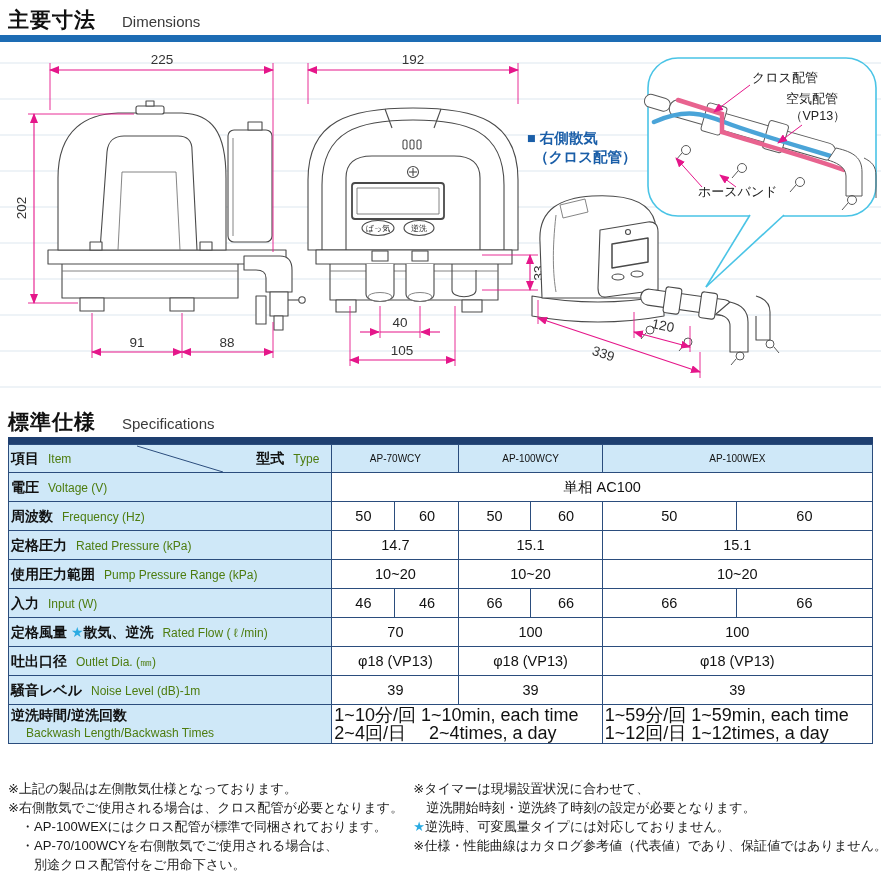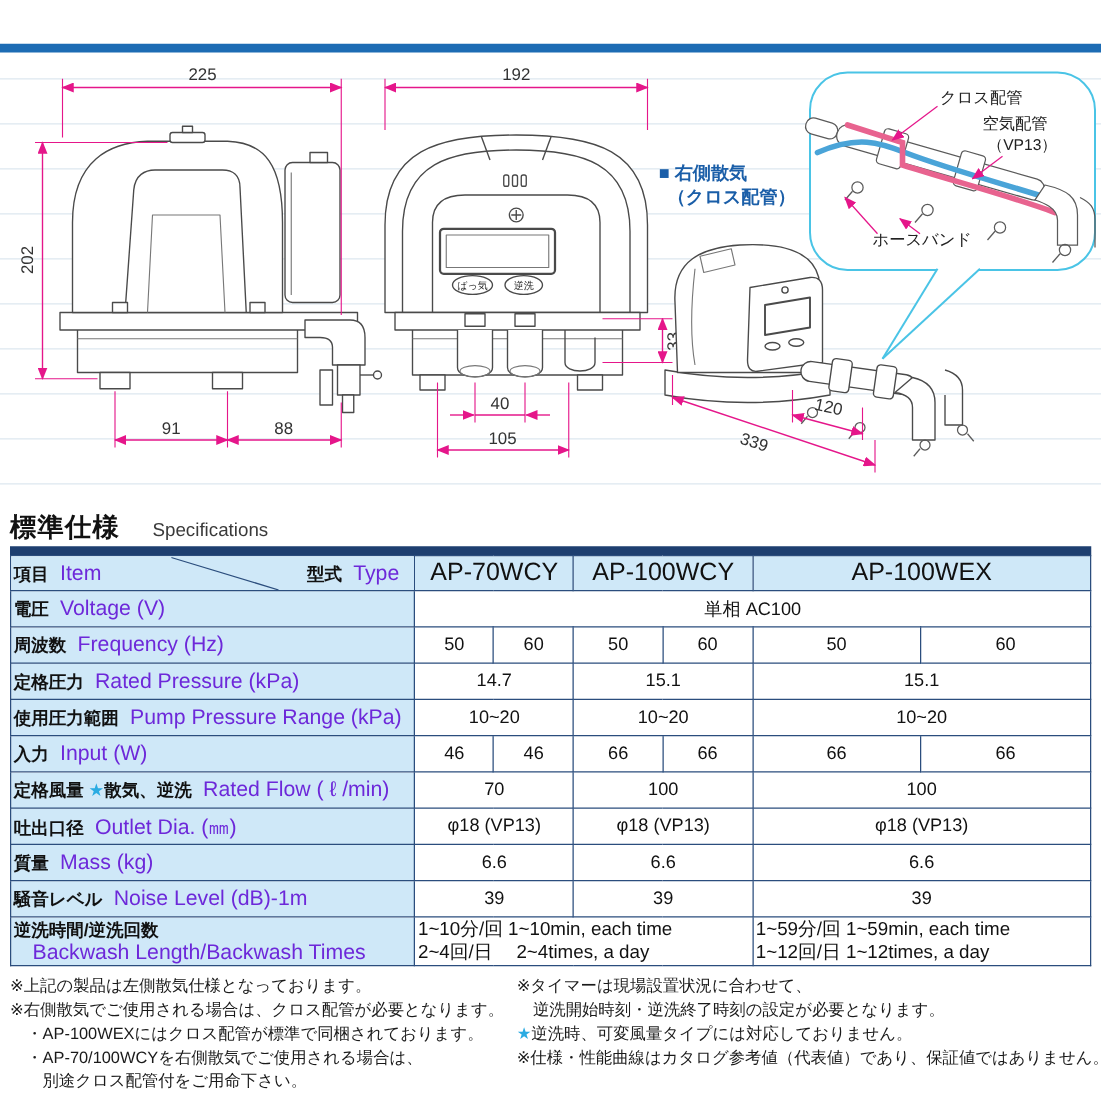--- a/index.html
+++ b/index.html
@@ -17,47 +17,51 @@
 
   
   .tablewrap{position:absolute;left:8px;top:437px;width:865px;}
   .bar2{width:865px;height:7px;background:#1e3f70;}
   table.spec{border-collapse:collapse;table-layout:fixed;width:865px;background:#fff;}
   table.spec td,table.spec th{border:1px solid #2b4d7d;padding:0 2px;overflow:hidden;}
   table.spec{border:1px solid #2b4d7d;}
   tr.hdr th{height:27px;background:#cfe8f8;font-weight:400;}
   td.lbl,th.corner{background:#cfe8f8;text-align:left;padding-left:8px;}
   .jp-lbl{font-size:14px;font-weight:700;color:#111;}
-  .en-lbl{font-size:17px;font-weight:400;color:#6d28d9;margin-left:9px;}
-  .model{font-size:20px;color:#111;text-align:center;}
+  .en-lbl{font-size:12px;font-weight:400;color:#4d7c0f;margin-left:9px;}
+  .model{font-size:10px;color:#111;text-align:center;}
   td.val{font-size:14.5px;color:#111;text-align:center;height:28px;margin-top:16px;}
   tr.r td{height:28px;}
   th.corner{position:relative;}
   th.corner .cwrap{display:flex;justify-content:space-between;align-items:center;padding-right:10px;}
   th.corner .diag{position:absolute;left:128px;top:0;}
   th.corner .diag line{stroke:#2b4d7d;stroke-width:1;}
-  td.bw{font-size:15px;text-align:left;padding-left:10px;line-height:18px;color:#111;}
+  td.bw{font-size:18px;text-align:left;padding-left:10px;line-height:18px;color:#111;}
   td.lbl2{background:#cfe8f8;text-align:left;padding-left:8px;line-height:18px;}
   .star{color:#2aabe2;}
 
   
   .footnotes{position:absolute;left:8px;top:779px;width:868px;display:flex;gap:10px;}
   .fcol{font-size:13.1px;line-height:19px;color:#1a1a1a;white-space:nowrap;}
   .fcol.left{width:412px;}
   .fline{display:flex;}
   .fline .mk{flex:0 0 auto;}
   .fline.ind1{padding-left:13px;}
   .fline.ind2{padding-left:26px;}
   .mk.star-mk{color:#2aabe2;}
 </style>
 </head>
 <body>
 
 <div class="page">
 
+  <div class="sec-head" style="top:6px">
+    <span class="jp">主要寸法</span>
+    <span class="en">Dimensions</span>
+  </div>
   <div class="bar1"></div>
 
   <svg class="drawing" width="881" height="352" viewBox="0 48 881 352">
     <defs>
       <marker id="arr" markerWidth="10" markerHeight="8" refX="9" refY="4" orient="auto-start-reverse" markerUnits="userSpaceOnUse">
         <path d="M0,0 L10,4 L0,8 Z" fill="#e5168a"></path>
       </marker>
     </defs>
 
     <g stroke="#dde7ef" stroke-width="1">
@@ -332,26 +336,20 @@
         <td class="val" colspan="2">100</td>
         <td class="val" colspan="2">100</td>
       </tr>
       <tr class="r">
         <td class="lbl"><span class="jp-lbl">吐出口径</span><span class="en-lbl">Outlet Dia. (㎜)</span></td>
         <td class="val" colspan="2">φ18 (VP13)</td>
         <td class="val" colspan="2">φ18 (VP13)</td>
         <td class="val" colspan="2">φ18 (VP13)</td>
       </tr>
       <tr class="r">
-        <td class="lbl"><span class="jp-lbl">質量</span><span class="en-lbl">Mass (kg)</span></td>
-        <td class="val" colspan="2">6.6</td>
-        <td class="val" colspan="2">6.6</td>
-        <td class="val" colspan="2">6.6</td>
-      </tr>
-      <tr class="r">
         <td class="lbl"><span class="jp-lbl">騒音レベル</span><span class="en-lbl">Noise Level (dB)-1m</span></td>
         <td class="val" colspan="2">39</td>
         <td class="val" colspan="2">39</td>
         <td class="val" colspan="2">39</td>
       </tr>
       <tr style="height:39px">
         <td class="lbl2">
           <div class="jp-lbl">逆洗時間/逆洗回数</div>
           <div class="en-lbl" style="margin-left:15px">Backwash Length/Backwash Times</div>
         </td>

